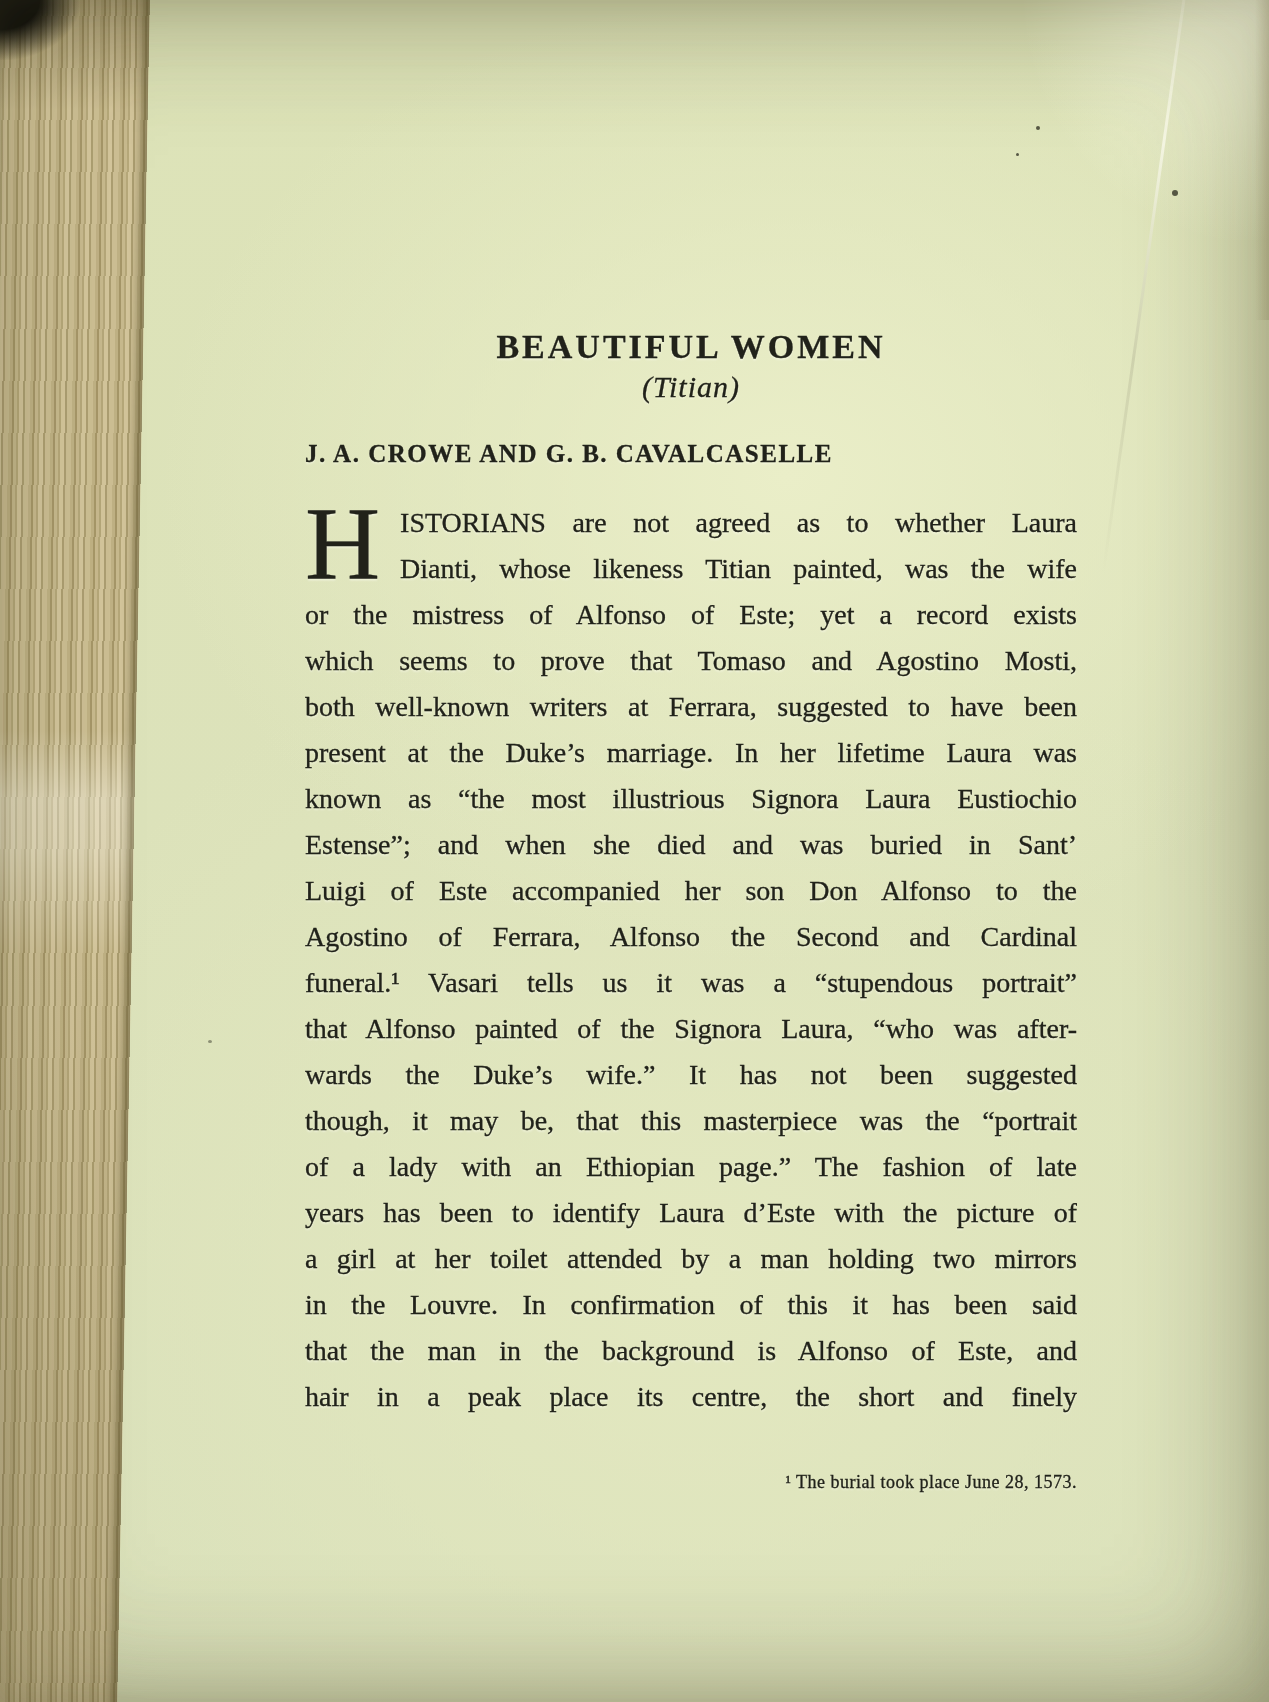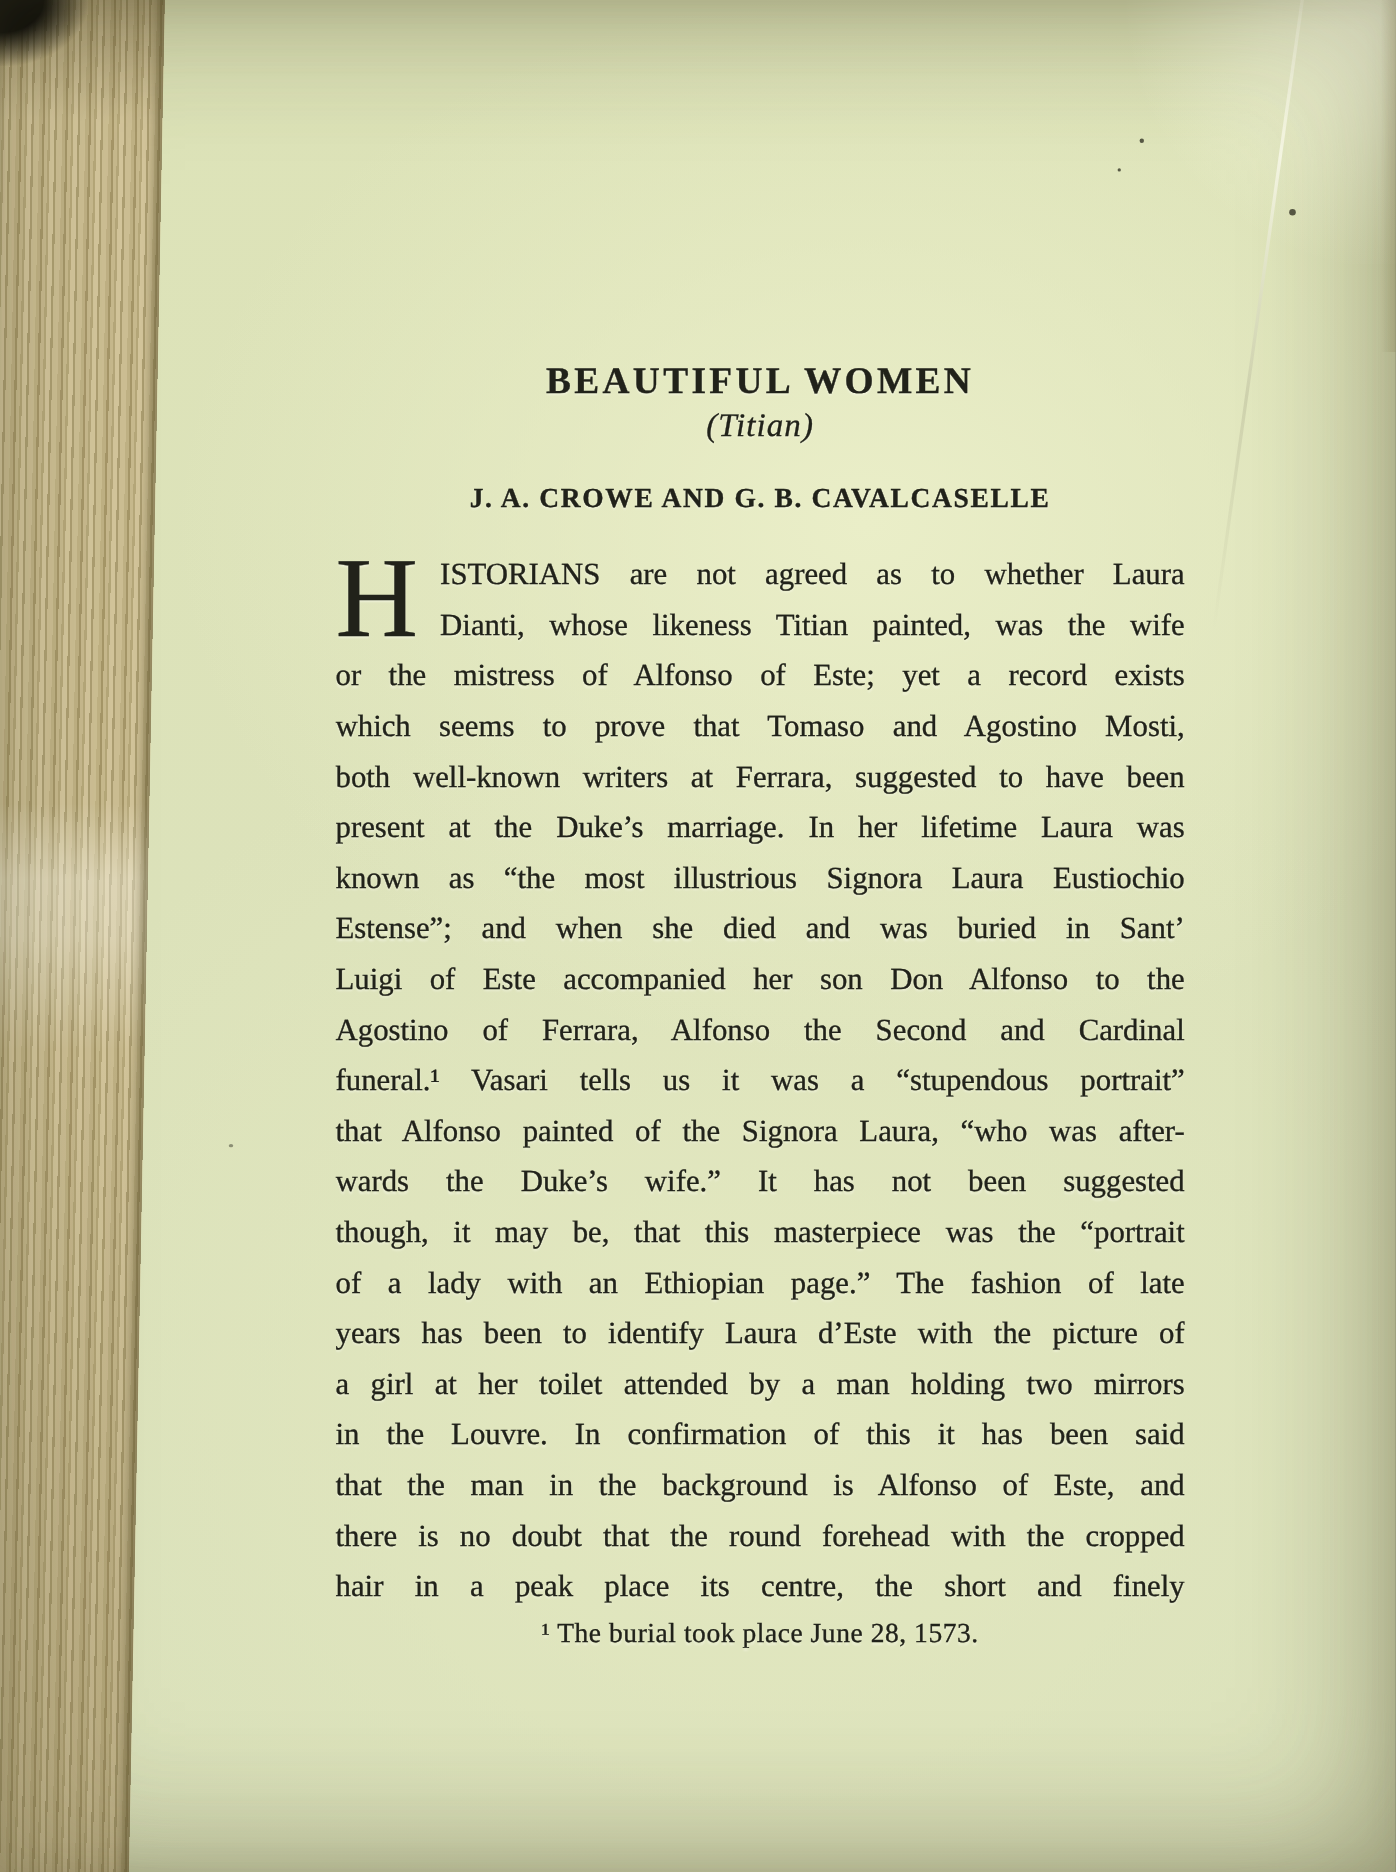--- a/index.html
+++ b/index.html
@@ -69,39 +69,38 @@
     text-align:center;margin:0;
   }
   .subtitle{
     position:absolute;left:0;top:370px;width:100%;
     font-size:30px;font-style:italic;letter-spacing:1px;
     text-align:center;
   }
   .authors{
     position:absolute;left:0;top:440px;width:100%;
     font-size:25px;font-weight:700;letter-spacing:1.5px;
-    text-align:center;
   }
   .bodytext{
     position:absolute;left:0;top:500px;width:772px;
     font-size:28px;line-height:46px;
   }
   .dropcap{
     float:left;
     font-size:104px;line-height:84px;height:90px;
     margin:2px 20px 0 0;
     font-weight:400;
   }
   .line{
     text-align:justify;text-align-last:justify;
     height:46px;overflow:hidden;
   }
   .footnote{
     position:absolute;left:0;top:1472px;width:100%;
-    font-size:25px;text-align:center;letter-spacing:0.5px;
+    font-size:18px;text-align:right;letter-spacing:0.5px;
   }
 </style>
 </head>
 <body>
 
 <div class="photo">
 
   <div class="fore-edge"></div>
   <div class="corner-black"></div>
   <div class="corner-light"></div>
@@ -131,21 +130,20 @@
       <div class="line">Agostino of Ferrara, Alfonso the Second and Cardinal</div>
       <div class="line">funeral.¹  Vasari tells us it was a “stupendous portrait”</div>
       <div class="line">that Alfonso painted of the Signora Laura, “who was after-</div>
       <div class="line">wards the Duke’s wife.”  It has not been suggested</div>
       <div class="line">though, it may be, that this masterpiece was the “portrait</div>
       <div class="line">of a lady with an Ethiopian page.”  The fashion of late</div>
       <div class="line">years has been to identify Laura d’Este with the picture of</div>
       <div class="line">a girl at her toilet attended by a man holding two mirrors</div>
       <div class="line">in the Louvre.  In confirmation of this it has been said</div>
       <div class="line">that the man in the background is Alfonso of Este, and</div>
-      <div class="line">there is no doubt that the round forehead with the cropped</div>
       <div class="line">hair in a peak place its centre, the short and finely</div>
     </div>
 
     <div class="footnote">¹ The burial took place June 28, 1573.</div>
   </div>
 
   <div class="vignette"></div>
 </div>
 
 </body></html>

